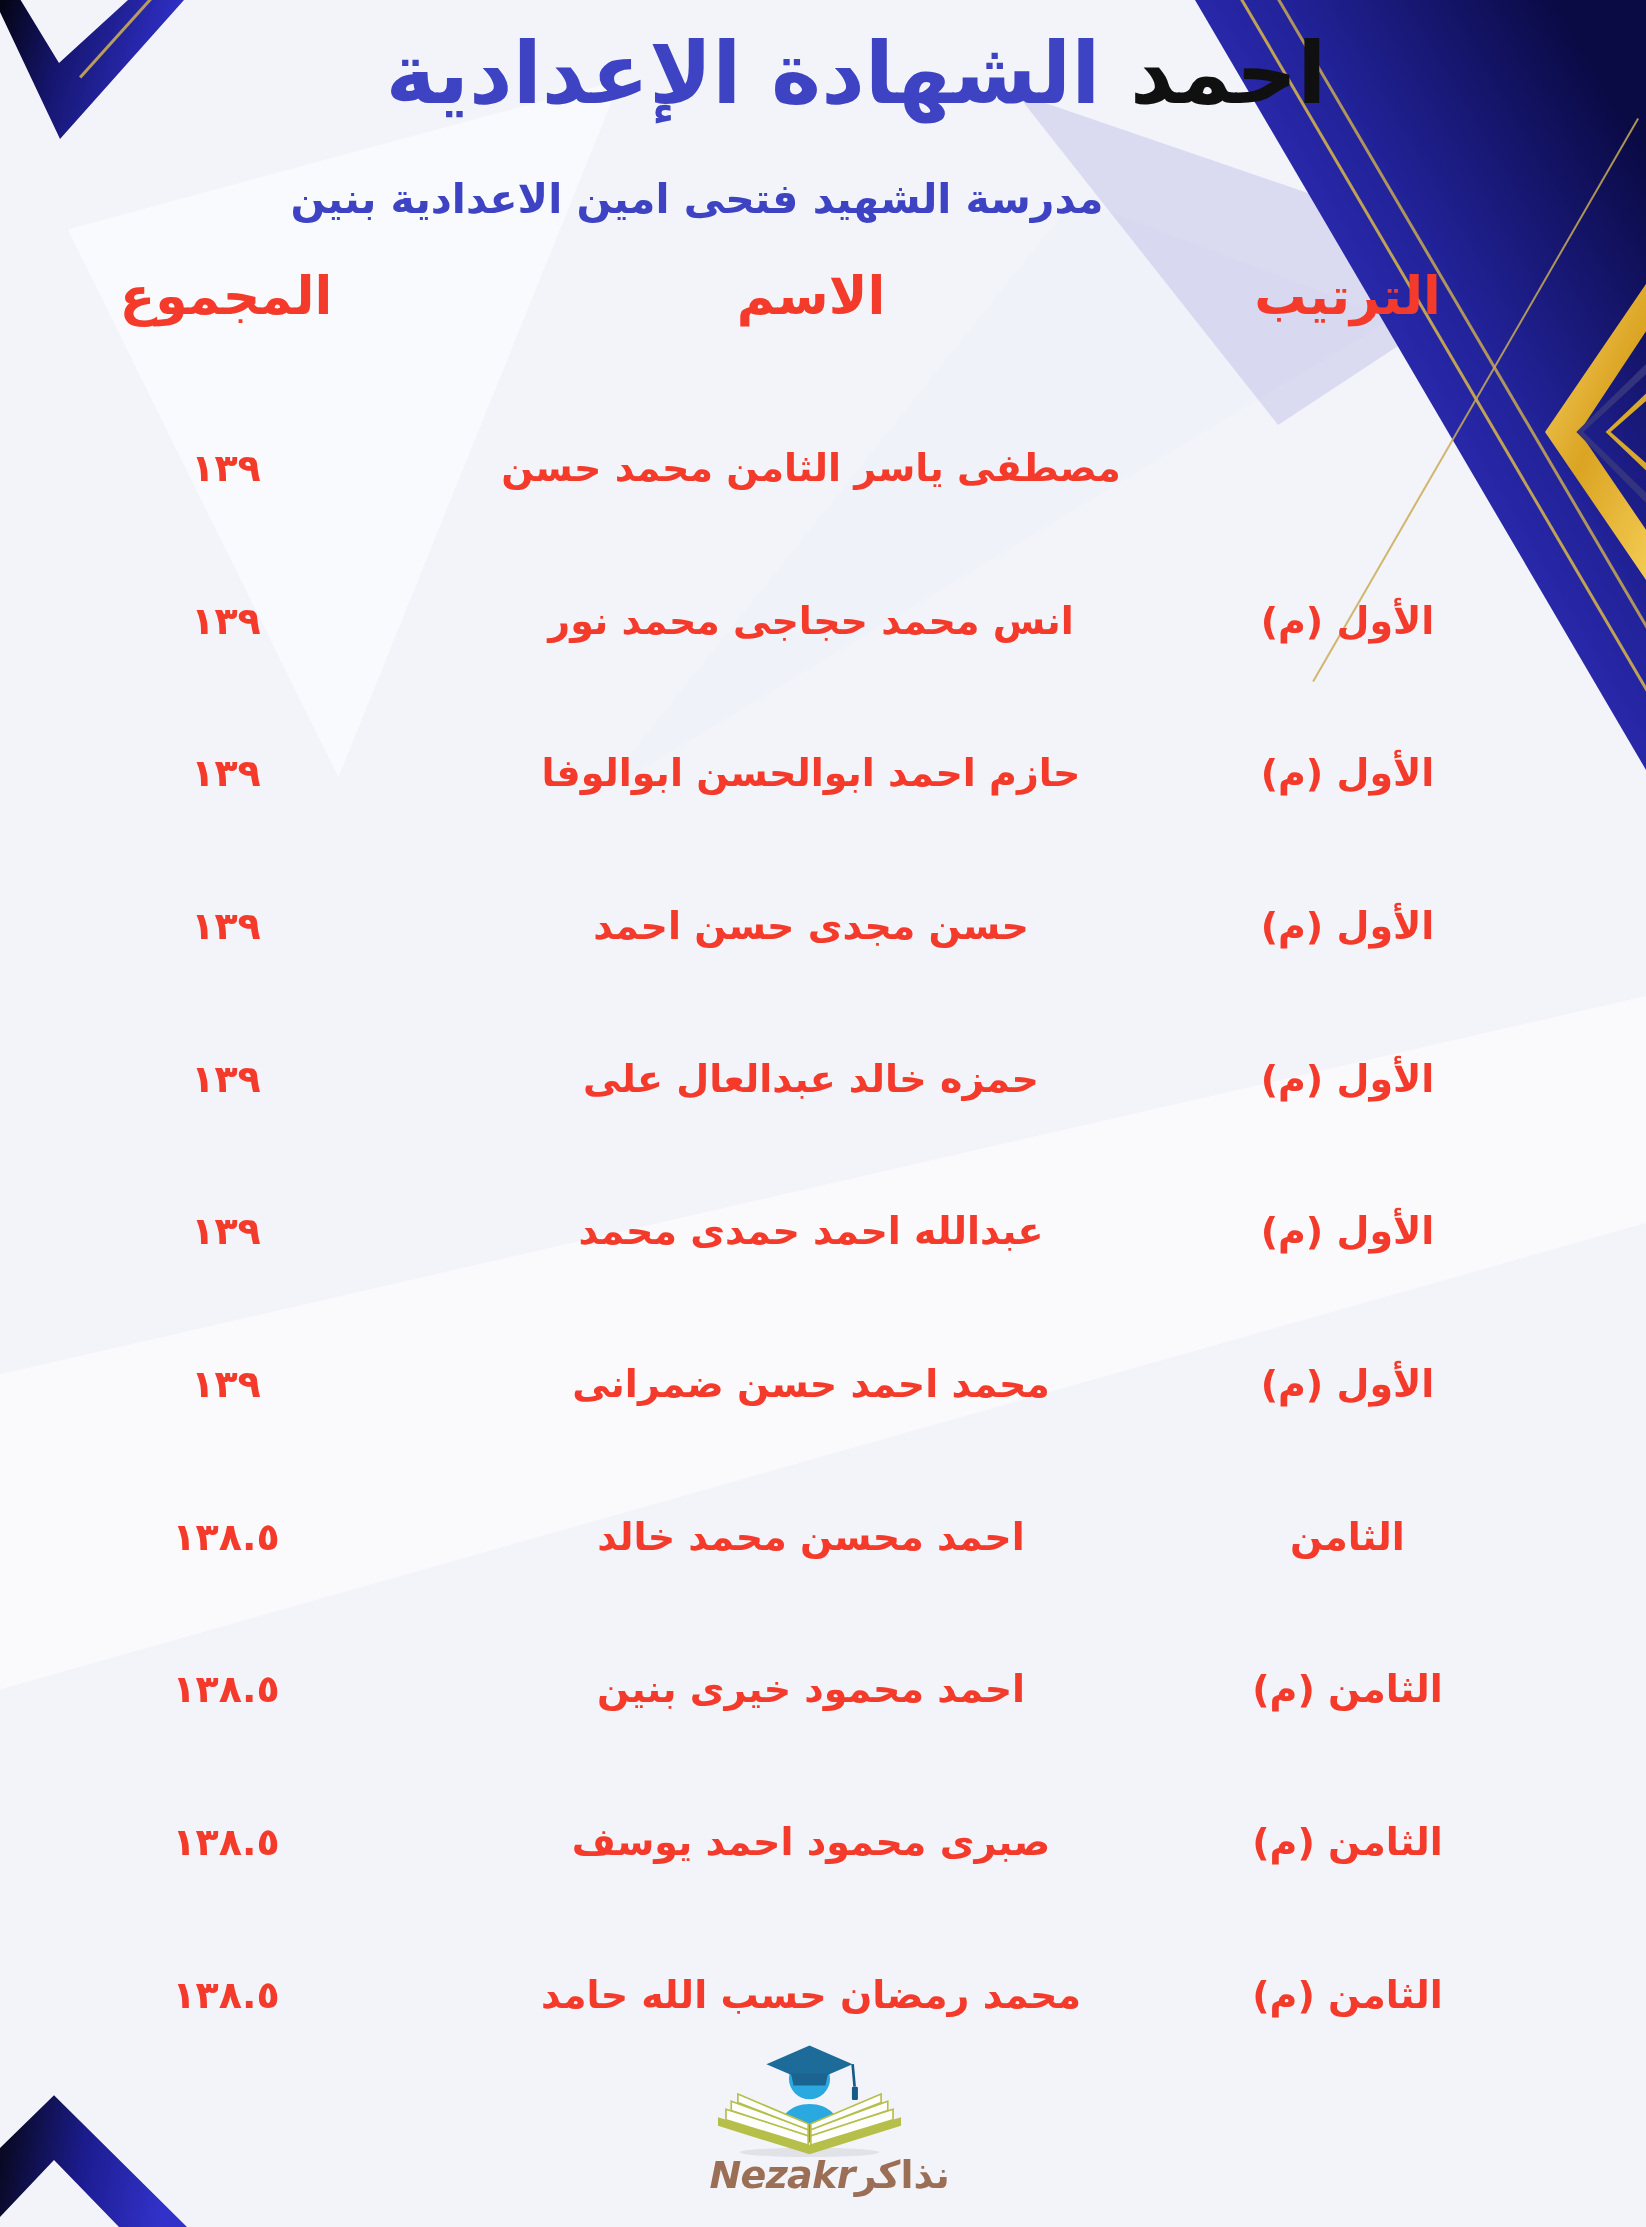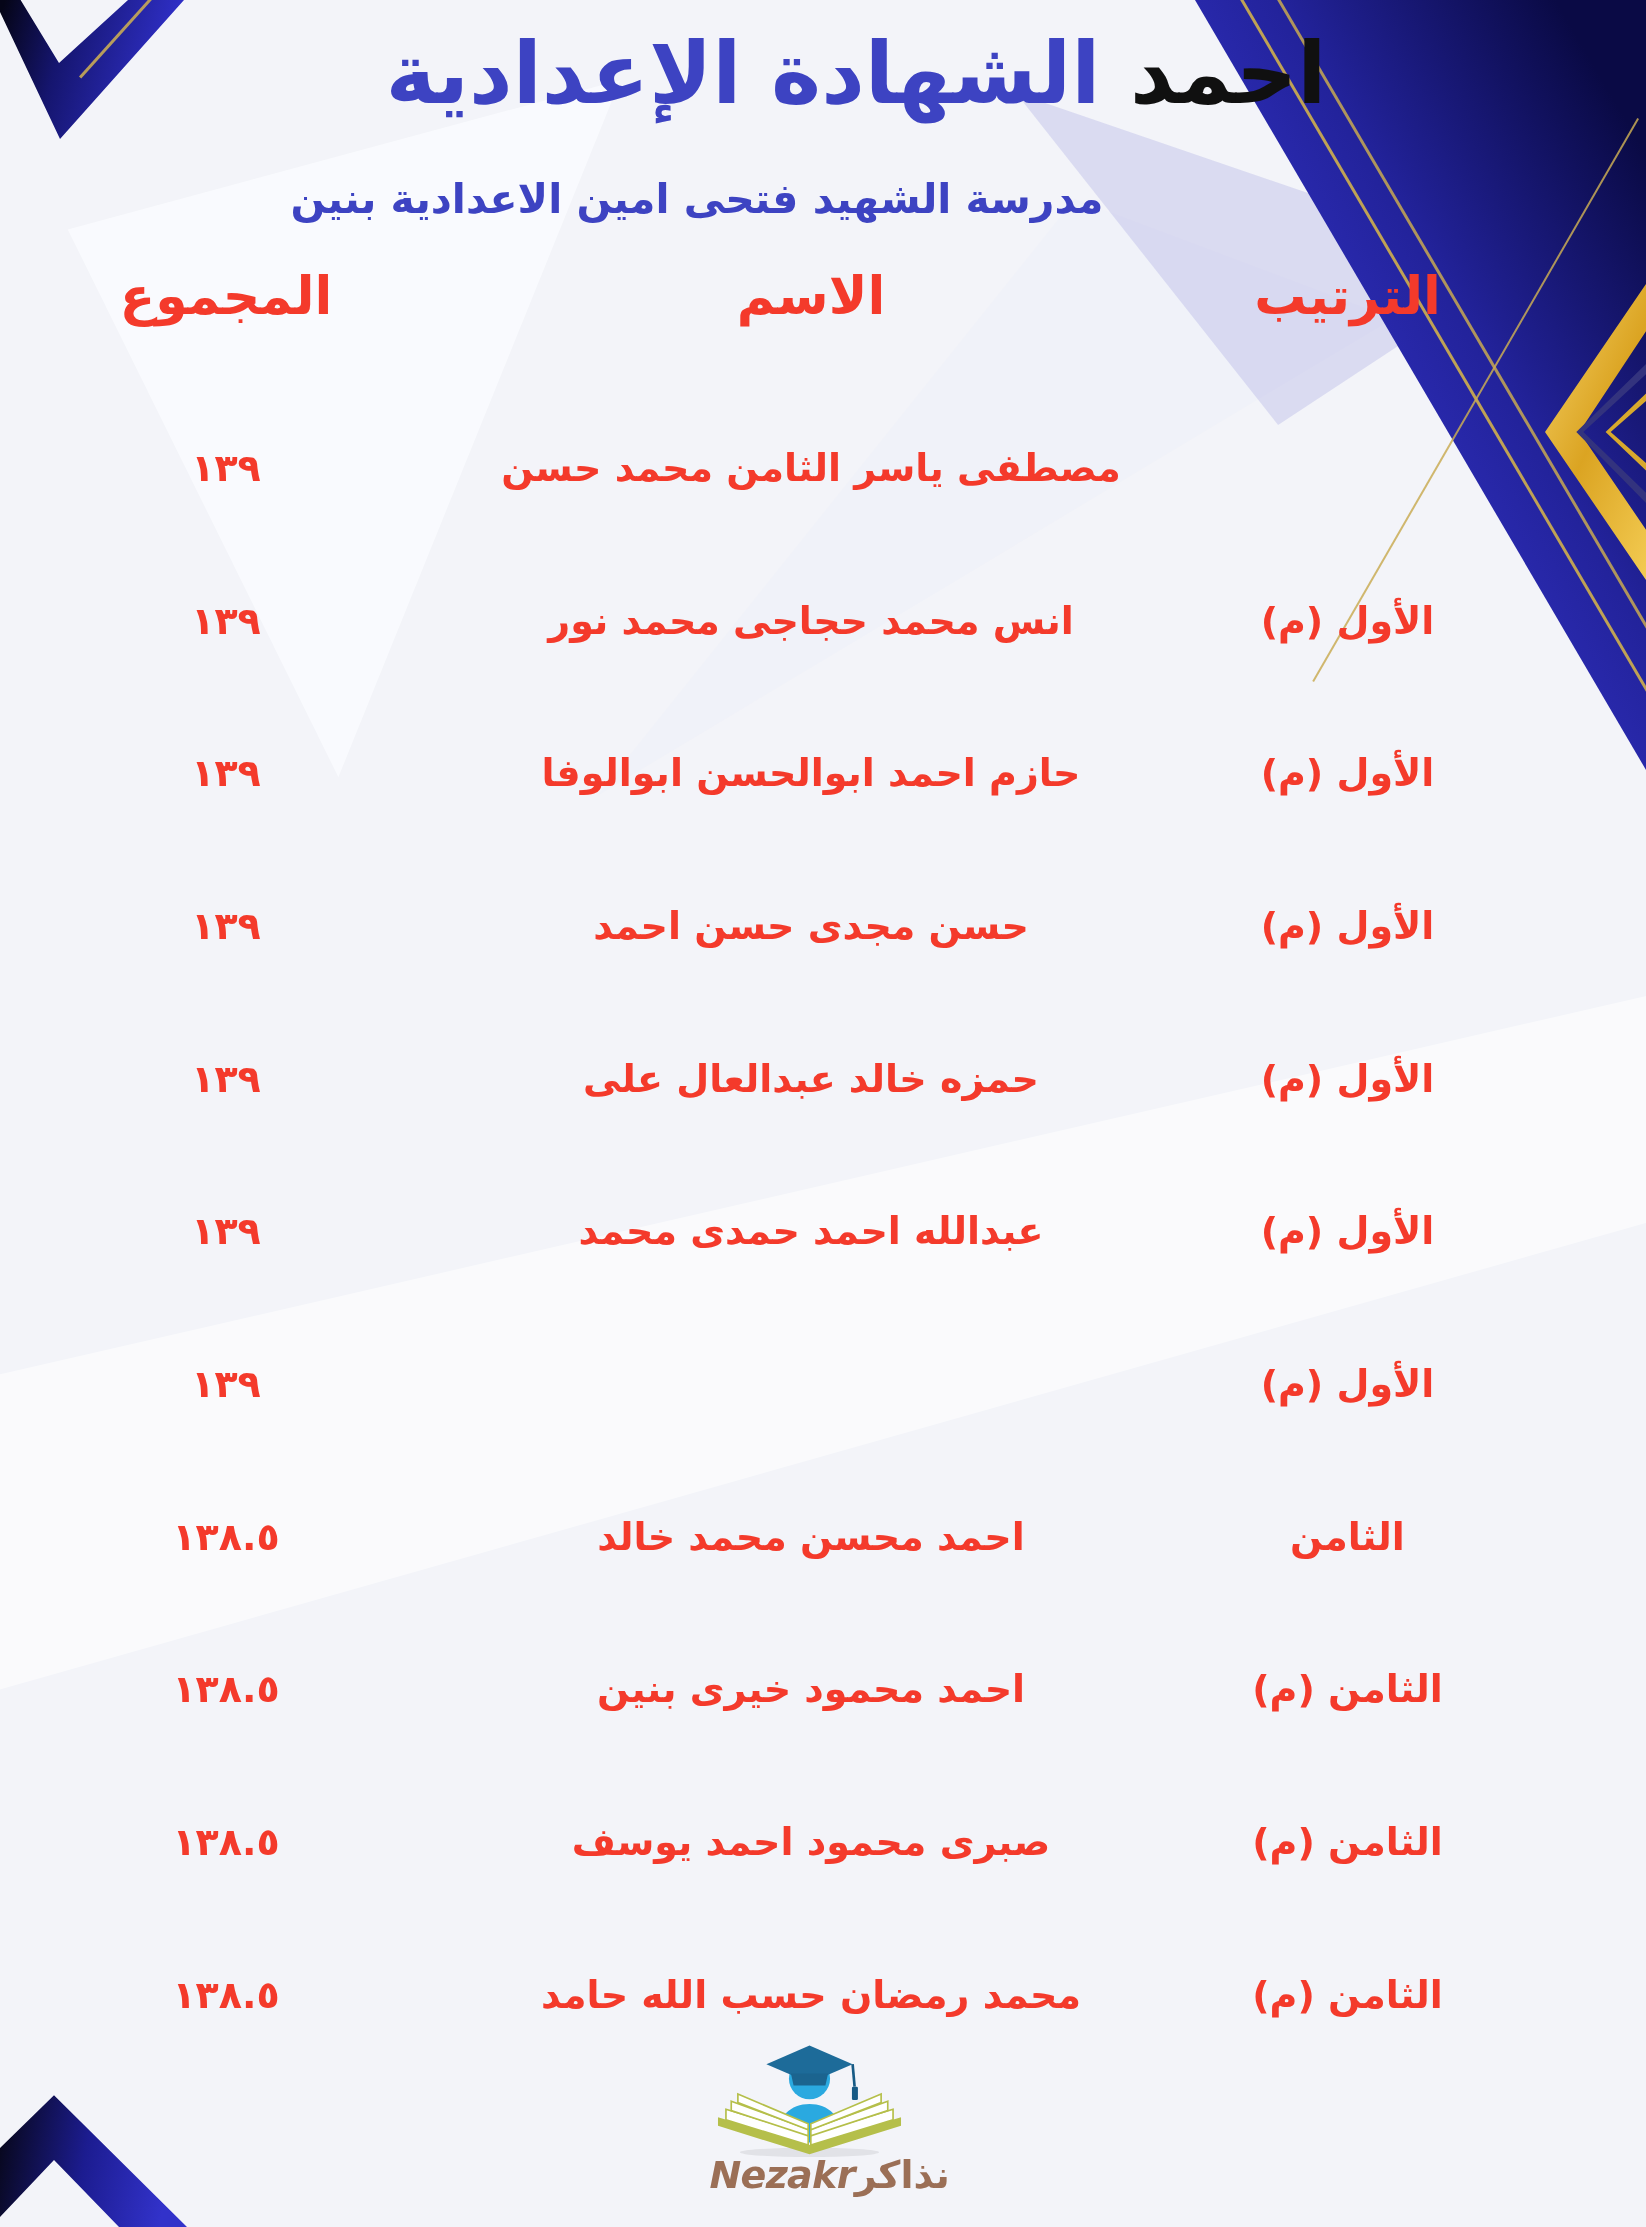--- a/index.html
+++ b/index.html
@@ -136,20 +136,21 @@
     <span class="cell cell-name">حمزه خالد عبدالعال على</span>
     <span class="cell cell-rank">الأول (م)</span>
   </div>
   <div class="data-row r5">
     <span class="cell cell-total">١٣٩</span>
     <span class="cell cell-name">عبدالله احمد حمدى محمد</span>
     <span class="cell cell-rank">الأول (م)</span>
   </div>
   <div class="data-row r6">
     <span class="cell cell-total">١٣٩</span>
+    <span class="cell cell-name">محمد احمد حسن ضمرانى</span>
     <span class="cell cell-rank">الأول (م)</span>
   </div>
   <div class="data-row r7">
     <span class="cell cell-total">١٣٨.٥</span>
     <span class="cell cell-name">احمد محسن محمد خالد</span>
     <span class="cell cell-rank">الثامن</span>
   </div>
   <div class="data-row r8">
     <span class="cell cell-total">١٣٨.٥</span>
     <span class="cell cell-name">احمد محمود خيرى بنين</span>

